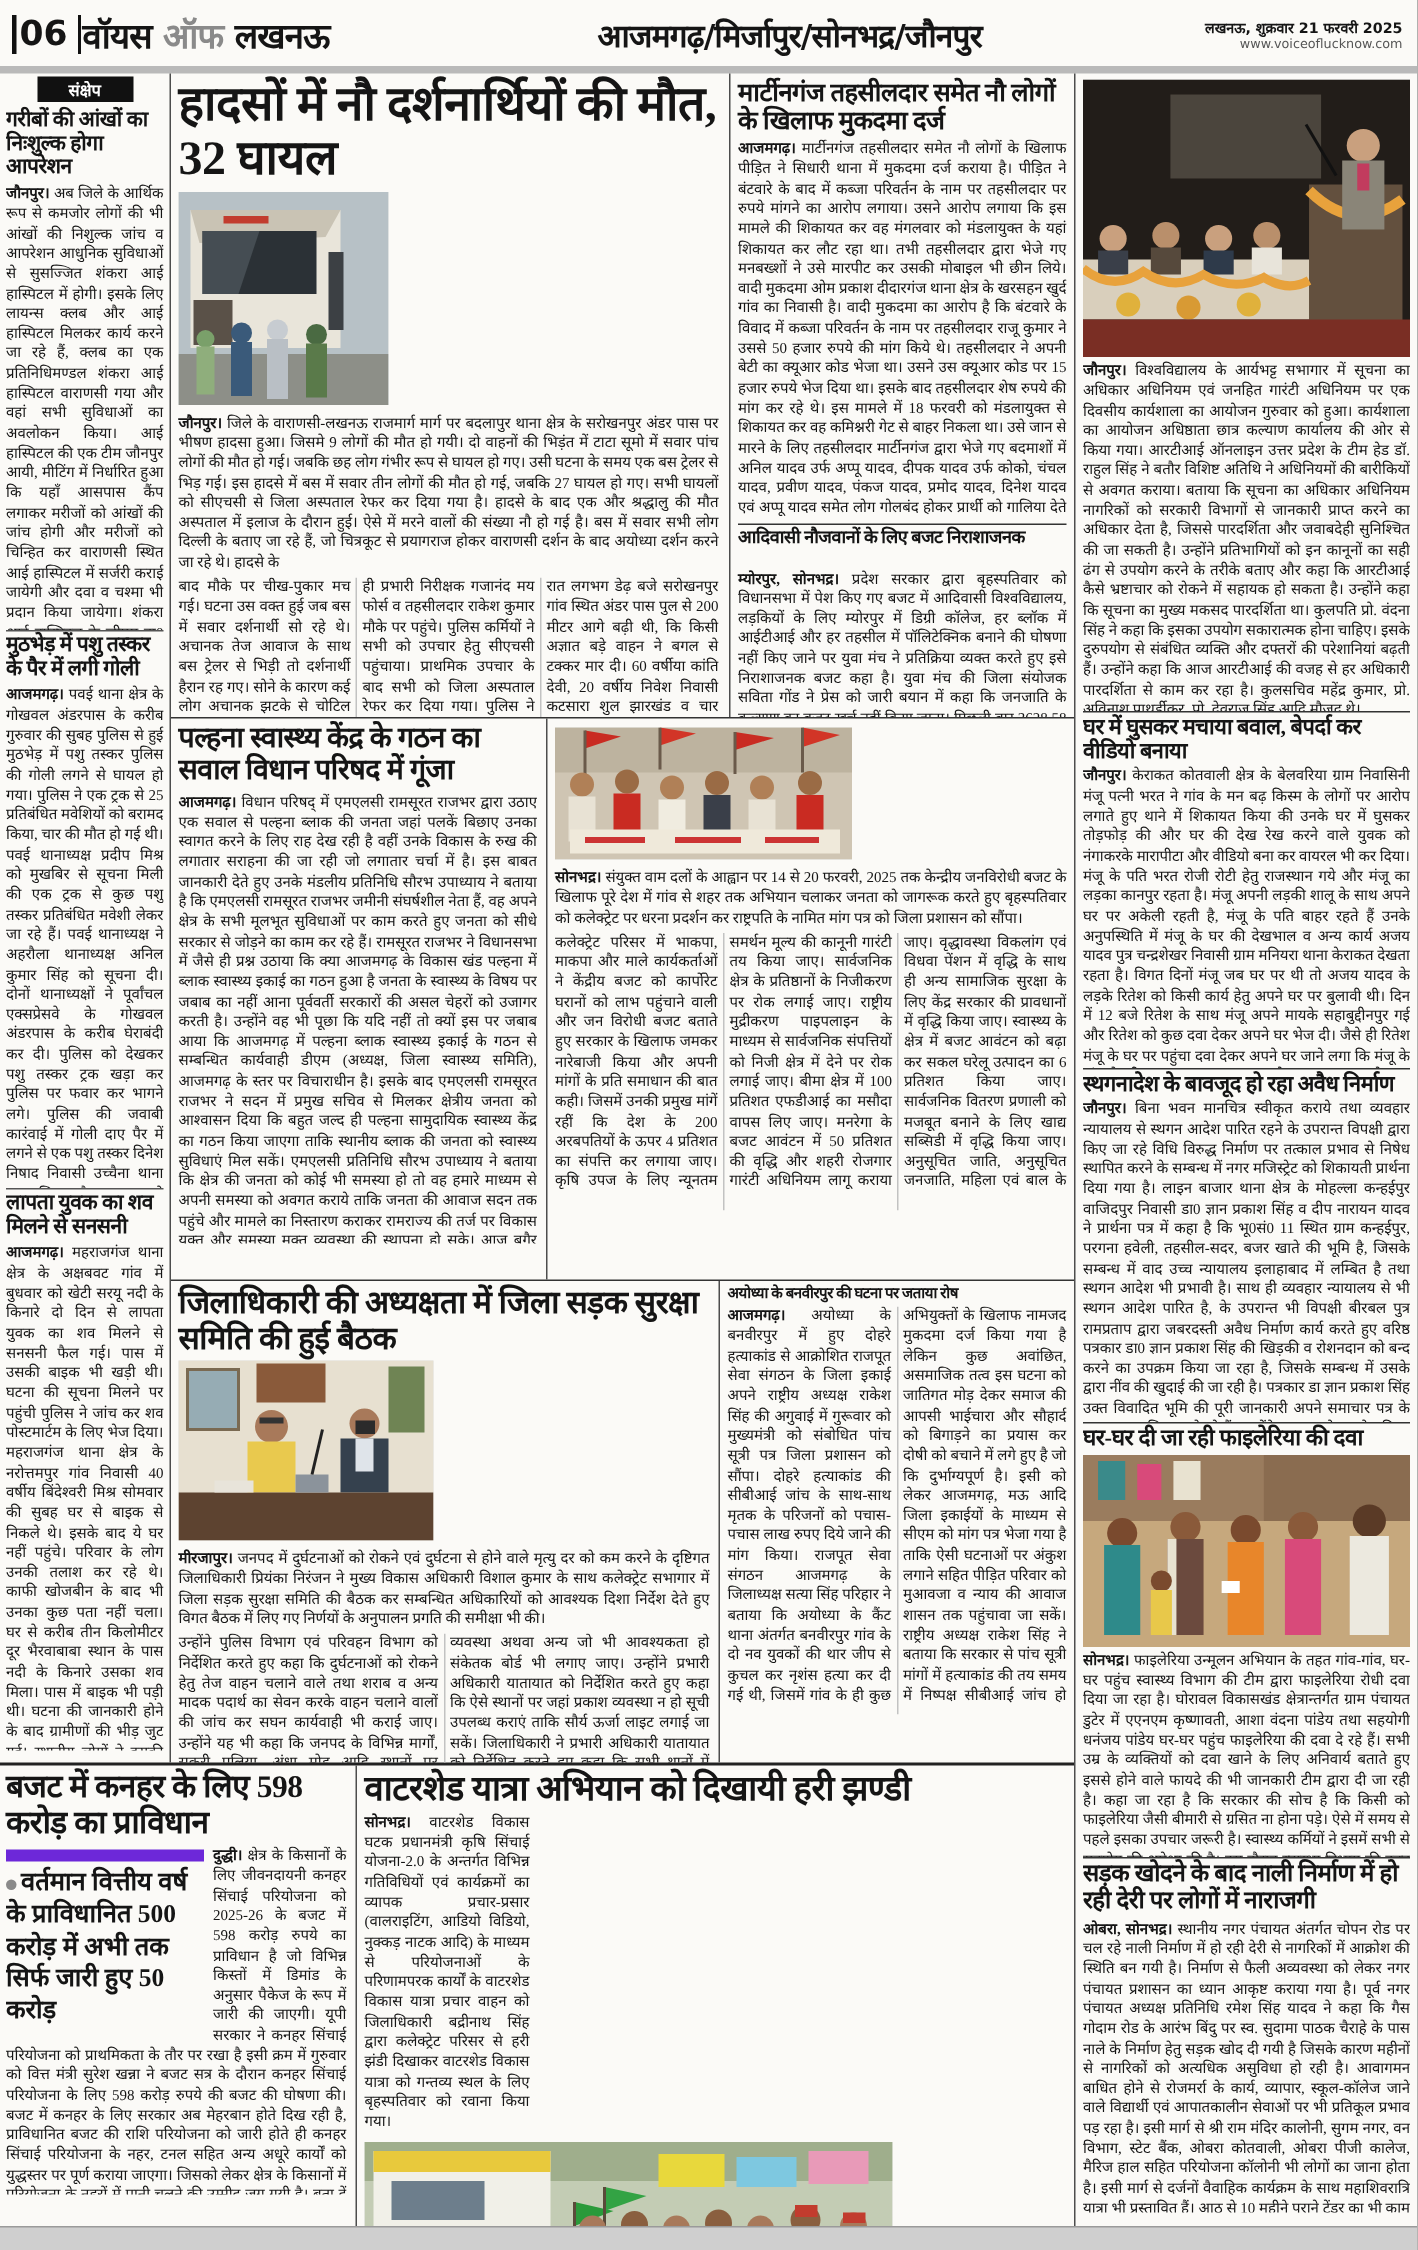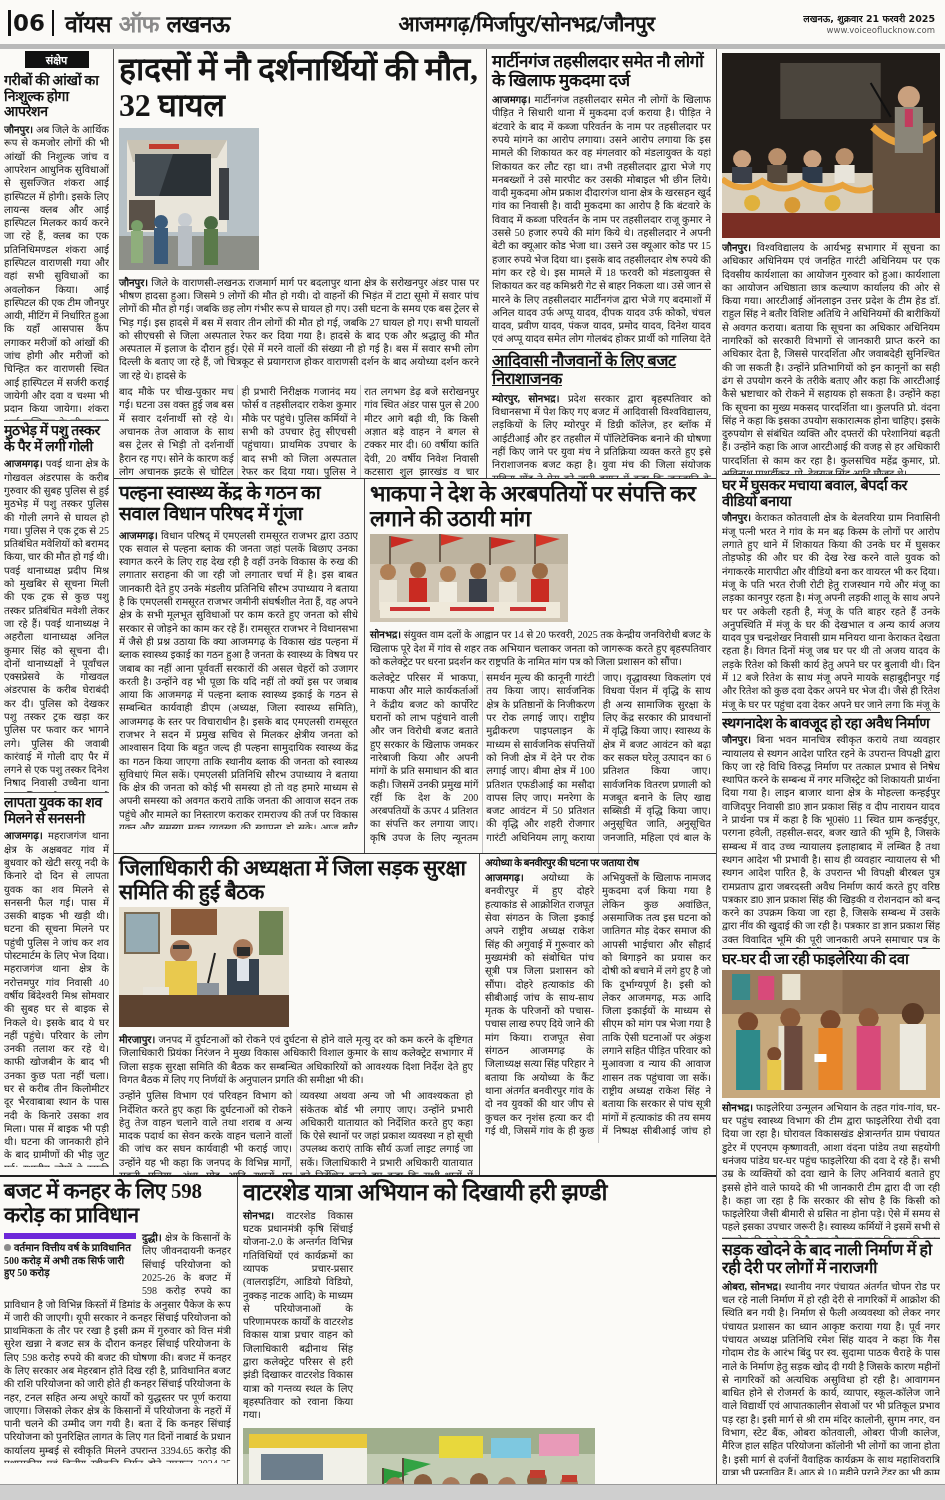--- a/index.html
+++ b/index.html
@@ -4,21 +4,21 @@
 <style>
   * { margin:0; padding:0; box-sizing:border-box; }
   html,body { background:#777; }
   .page {
     width:945px; height:1500px; margin:0 auto; background:#fbfaf7; color:#151515;
     font-family:"Liberation Serif","DejaVu Serif",serif; overflow:hidden; position:relative;
   }
   
   .masthead { height:44px; display:flex; align-items:center; padding:3px 10px 1px 8px;
     font-family:"DejaVu Sans","Liberation Sans",sans-serif; }
-  .mast-left { display:flex; align-items:center; gap:11px; width:300px; }
+  .mast-left { display:flex; align-items:center; gap:1px; width:300px; }
   .pageno { font-size:23px; font-weight:800; padding:0 7px 0 2px; border-left:3px solid #111; border-right:2px solid #111; }
   .paper-name { font-size:23px; font-weight:800; letter-spacing:-0.5px; white-space:nowrap; }
   .paper-name .ofword { color:#8a8a8a; }
   .mast-center { flex:1; text-align:center; font-size:21px; font-weight:800; letter-spacing:-0.5px; }
   .mast-right { width:190px; text-align:right; }
   .date-line { font-size:9.5px; font-weight:700; }
   .website { font-size:8.5px; color:#555; }
   .mast-rule { height:5px; background:#b9b9b9; }
   
   .content { display:flex; height:1435px; }
@@ -50,41 +50,41 @@
   .brief h3 { font-size:14px; margin-bottom:3px; }
   .brief-0 { height:350px; } .brief-1 { height:372px; } .brief-2 { height:374px; border-bottom:none; }
   
   .hadsa { width:372px; padding:3px 7px 2px 5px; overflow:hidden; }
   .hadsa h1 { font-size:32px; margin-bottom:4px; }
   .hadsa .photo { width:140px; height:142px; }
   .martin { width:230px; border-left:1px solid #4d4d4d; padding:3px 5px; overflow:hidden; }
   .martin h2 { font-size:17px; margin-bottom:3px; }
   .martin .body.main { max-height:252px; overflow:hidden; }
   .adivasi { border-top:1px solid #333; margin-top:4px; padding-top:2px; }
-  .adivasi h3 { font-size:16px; margin-bottom:4px;text-decoration:underline; }
+  .adivasi h3 { font-size:12px; margin-bottom:14px; }
   
   .palhana { width:250px; padding:3px 6px 2px 5px; overflow:hidden; }
   .palhana h2 { font-size:19px; margin-bottom:4px; }
   .bhakpa { width:352px; border-left:1px solid #4d4d4d; padding:3px 5px; overflow:hidden; }
   .bhakpa h2 { font-size:22px; margin-bottom:3px; }
   .bhakpa .photo { width:198px; height:88px; }
   .bhakpa .bottom { height:185px; overflow:hidden; margin-top:2px; }
   
   .dmmeet { width:365px; padding:3px 6px 2px 5px; overflow:hidden; }
   .dmmeet h2 { font-size:21px; margin-bottom:3px; }
   .dmmeet .photo { width:170px; height:120px; }
   .dmmeet .bottom { height:118px; overflow:hidden; margin-top:2px; }
   .ayodhya { width:237px; border-left:1px solid #4d4d4d; padding:3px 5px; overflow:hidden; }
   .ayodhya h2 { font-size:10px; margin-bottom:3px; }
   .ayodhya .body { height:270px; overflow:hidden; }
   
   .kanhar { width:237px; padding:3px 6px 2px 4px; overflow:hidden; }
   .kanhar h2 { font-size:21px; margin-bottom:4px; }
-  .pullquote { float:left; width:132px; border-top:6px solid #6d28d9; padding:3px 4px 3px 0;
-    margin:2px 6px 2px 0; font-size:10px; font-weight:700; line-height:1.25; }
+  .pullquote { float:left; width:132px; border-top:8px solid #6d28d9; padding:3px 4px 3px 0;
+    margin:2px 6px 2px 0; font-size:17px; font-weight:700; line-height:1.25; }
   .pq-dot { display:inline-block; width:7px; height:7px; border-radius:50%; background:#8a8a8a; margin-right:3px; }
   .watershed { width:479px; border-left:1px solid #4d4d4d; padding:3px 5px; overflow:hidden; }
   .watershed h2 { font-size:23px; margin-bottom:3px; }
   .watershed .photo { width:352px; height:118px; }
   .watershed .bottom { height:138px; overflow:hidden; margin-top:2px; }
   
   .rc { border-bottom:1px solid #333; padding:2px 0 4px; overflow:hidden; }
   .rc:last-child { border-bottom:none; }
   .pardarshita { height:424px; }
   .pardarshita h2 { font-size:19px; margin-bottom:3px; }
@@ -176,21 +176,20 @@
               </div>
             </article>
           </div>
 
           <div class="mrow row2">
             <article class="palhana">
               <h2>पल्हना स्वास्थ्य केंद्र के गठन का सवाल विधान परिषद में गूंजा</h2>
               <p class="body" style="height:300px;overflow:hidden;"><b class="dl">आजमगढ़।</b> <span>विधान परिषद् में एमएलसी रामसूरत राजभर द्वारा उठाए एक सवाल से पल्हना ब्लाक की जनता जहां पलकें बिछाए उनका स्वागत करने के लिए राह देख रही है वहीं उनके विकास के रुख की लगातार सराहना की जा रही जो लगातार चर्चा में है। इस बाबत जानकारी देते हुए उनके मंडलीय प्रतिनिधि सौरभ उपाध्याय ने बताया है कि एमएलसी रामसूरत राजभर जमीनी संघर्षशील नेता हैं, वह अपने क्षेत्र के सभी मूलभूत सुविधाओं पर काम करते हुए जनता को सीधे सरकार से जोड़ने का काम कर रहे हैं। रामसूरत राजभर ने विधानसभा में जैसे ही प्रश्न उठाया कि क्या आजमगढ़ के विकास खंड पल्हना में ब्लाक स्वास्थ्य इकाई का गठन हुआ है जनता के स्वास्थ्य के विषय पर जबाब का नहीं आना पूर्ववर्ती सरकारों की असल चेहरों को उजागर करती है। उन्होंने वह भी पूछा कि यदि नहीं तो क्यों इस पर जबाब आया कि आजमगढ़ में पल्हना ब्लाक स्वास्थ्य इकाई के गठन से सम्बन्धित कार्यवाही डीएम (अध्यक्ष, जिला स्वास्थ्य समिति), आजमगढ़ के स्तर पर विचाराधीन है। इसके बाद एमएलसी रामसूरत राजभर ने सदन में प्रमुख सचिव से मिलकर क्षेत्रीय जनता को आश्वासन दिया कि बहुत जल्द ही पल्हना सामुदायिक स्वास्थ्य केंद्र का गठन किया जाएगा ताकि स्थानीय ब्लाक की जनता को स्वास्थ्य सुविधाएं मिल सकें। एमएलसी प्रतिनिधि सौरभ उपाध्याय ने बताया कि क्षेत्र की जनता को कोई भी समस्या हो तो वह हमारे माध्यम से अपनी समस्या को अवगत कराये ताकि जनता की आवाज सदन तक पहुंचे और मामले का निस्तारण कराकर रामराज्य की तर्ज पर विकास युक्त और समस्या मुक्त व्यवस्था की स्थापना हो सके। आज बगैर किसी भेदभाव के सबका साथ, सबका विकास, सबका विश्वास की गति को तेज करते हुए आजमगढ़ की जनता को उच्च शिक्षा से लगायत स्वास्थ्य, सड़कों की मुक्कम्मल व्यवस्था भाजपा सरकार में मिल रही है। जो आगे भी जारी रहेगा।</span></p>
             </article>
             <article class="bhakpa">
-              <h2>भाकपा ने देश के अरबपतियों पर संपत्ति कर लगाने की उठायी मांग</h2>
               <div class="photoflex">
                 <div class="photo">
                   <svg viewBox="0 0 198 88" preserveAspectRatio="none">
                     <rect width="198" height="88" fill="#cfc5b3"></rect>
                     <rect y="0" width="198" height="30" fill="#bdb39f"></rect>
                     <polygon points="20,2 44,6 20,14" fill="#c92b22"></polygon>
                       <rect x="19" y="2" width="2" height="30" fill="#6a5a4a"></rect>
                     <polygon points="70,0 94,4 70,12" fill="#d23527"></polygon>
                       <rect x="69" y="0" width="2" height="28" fill="#6a5a4a"></rect>
                     <polygon points="120,3 146,7 120,15" fill="#c92b22"></polygon>

